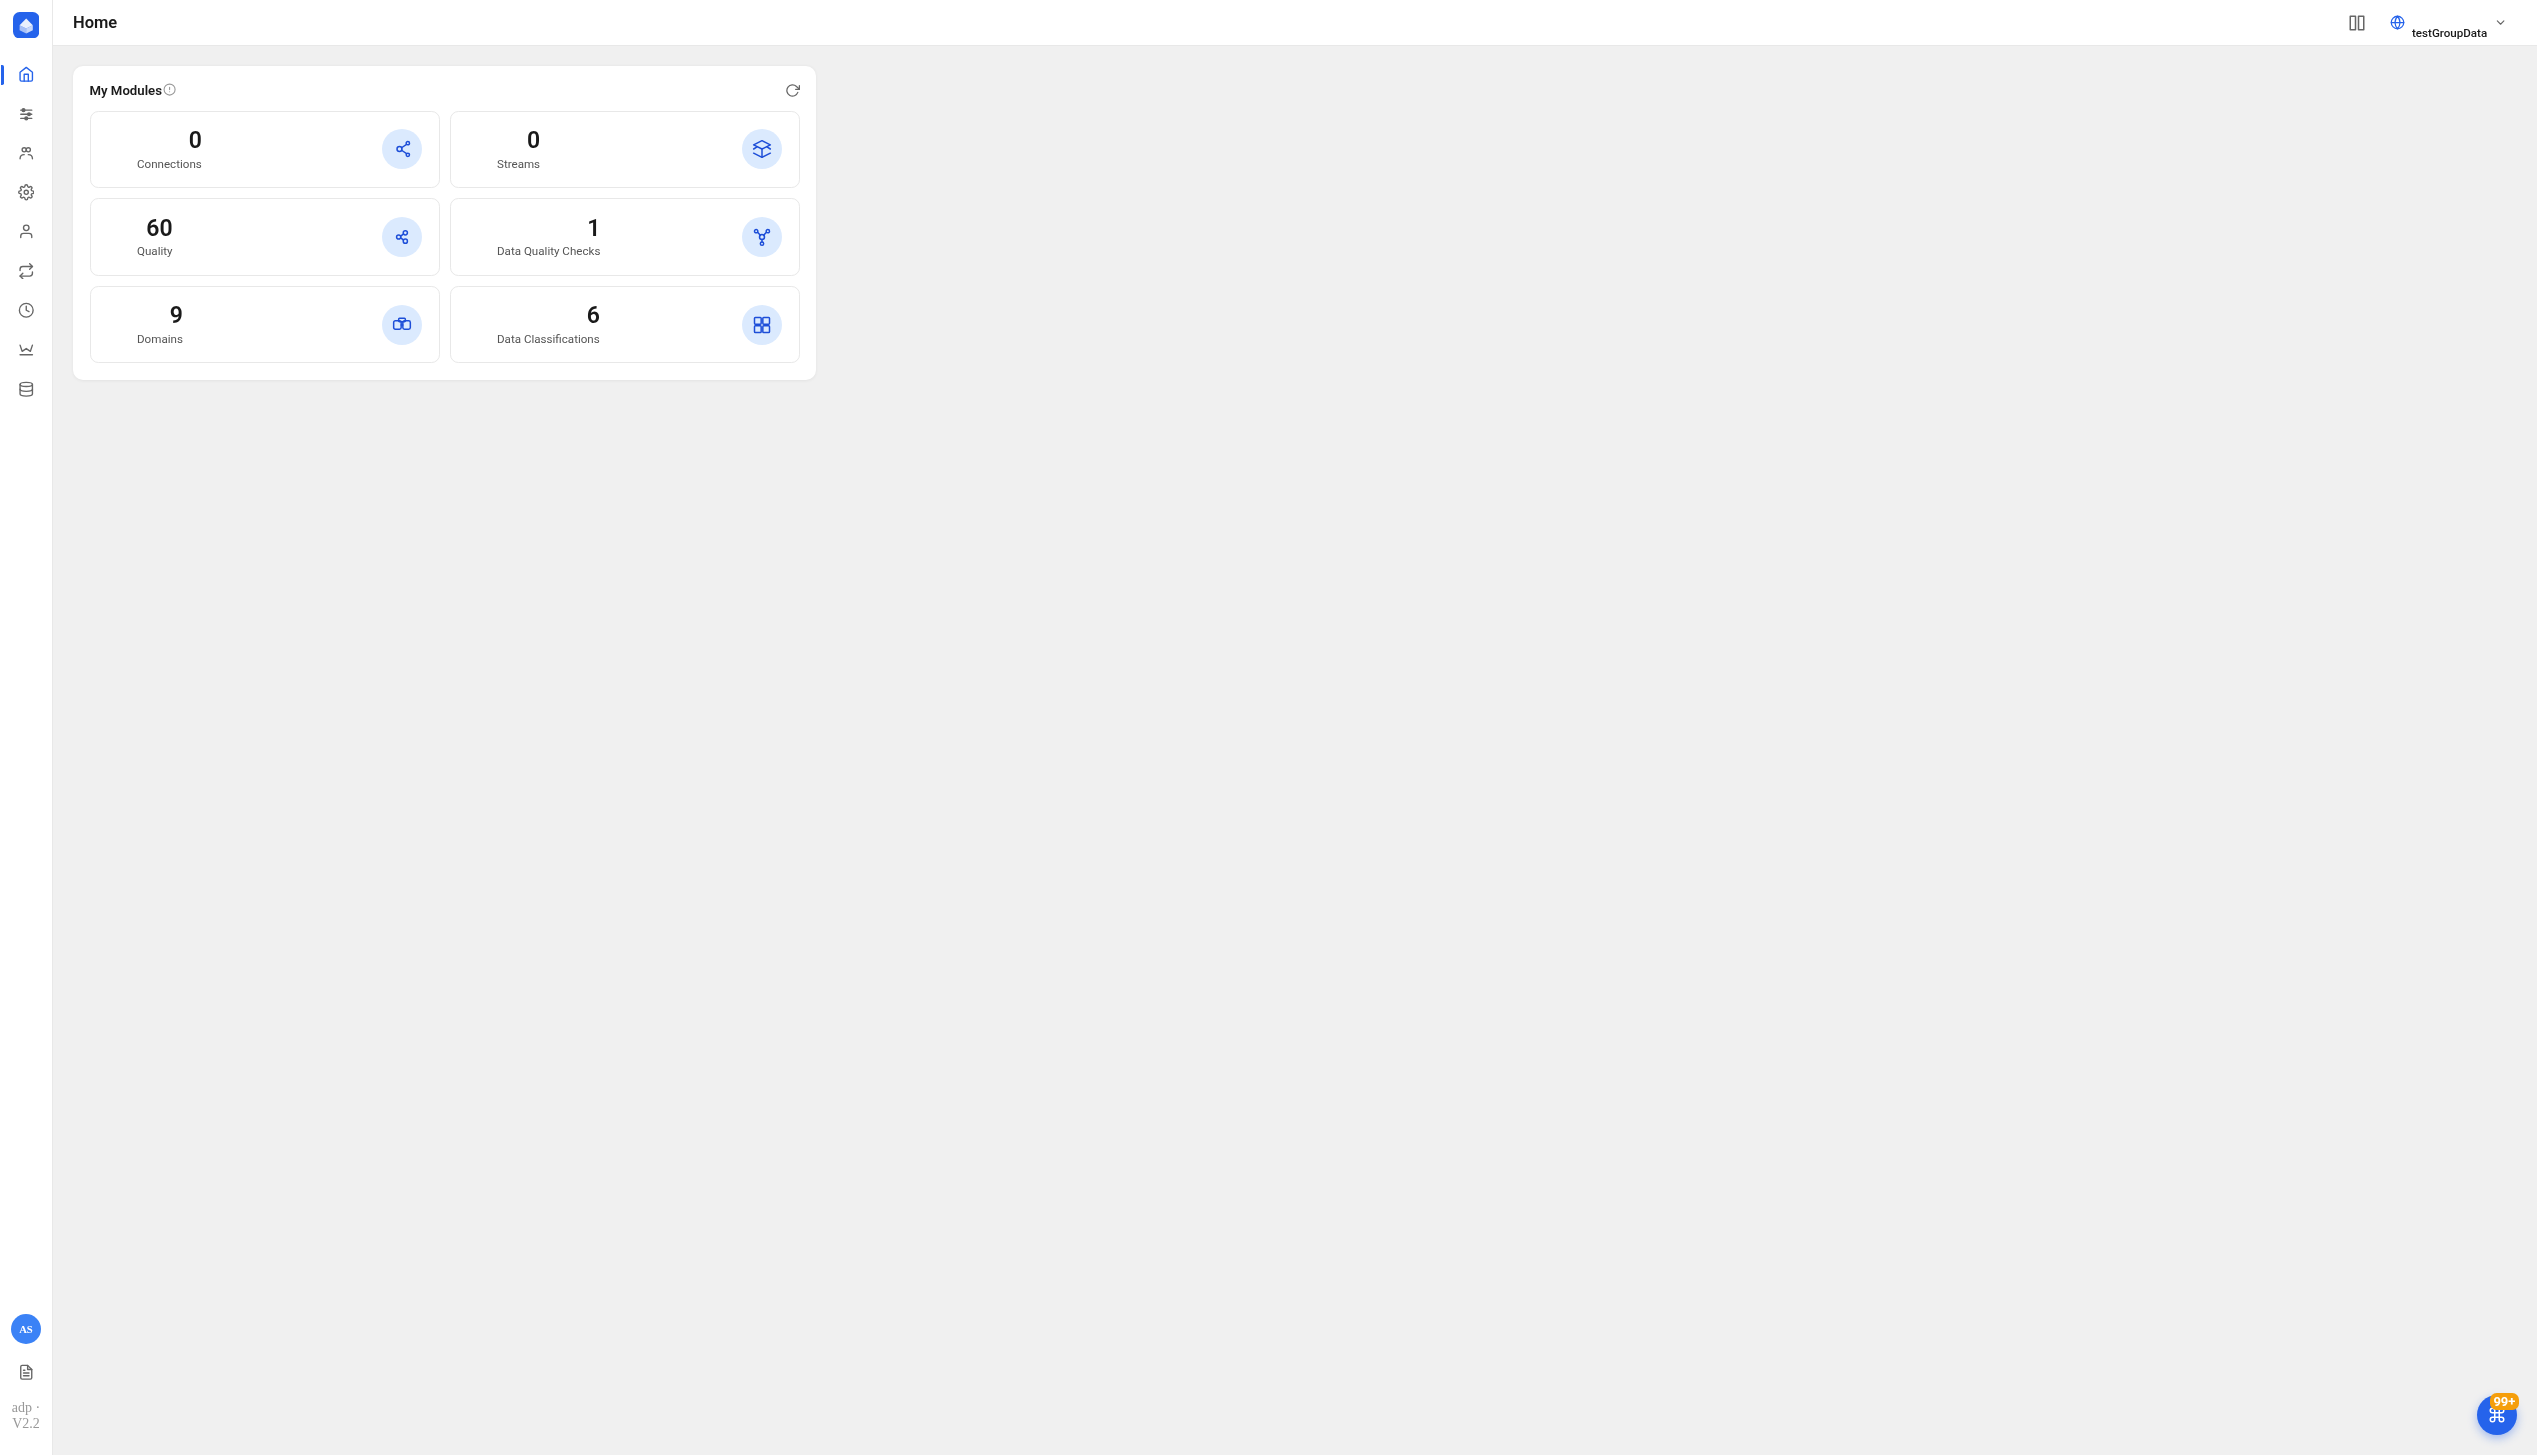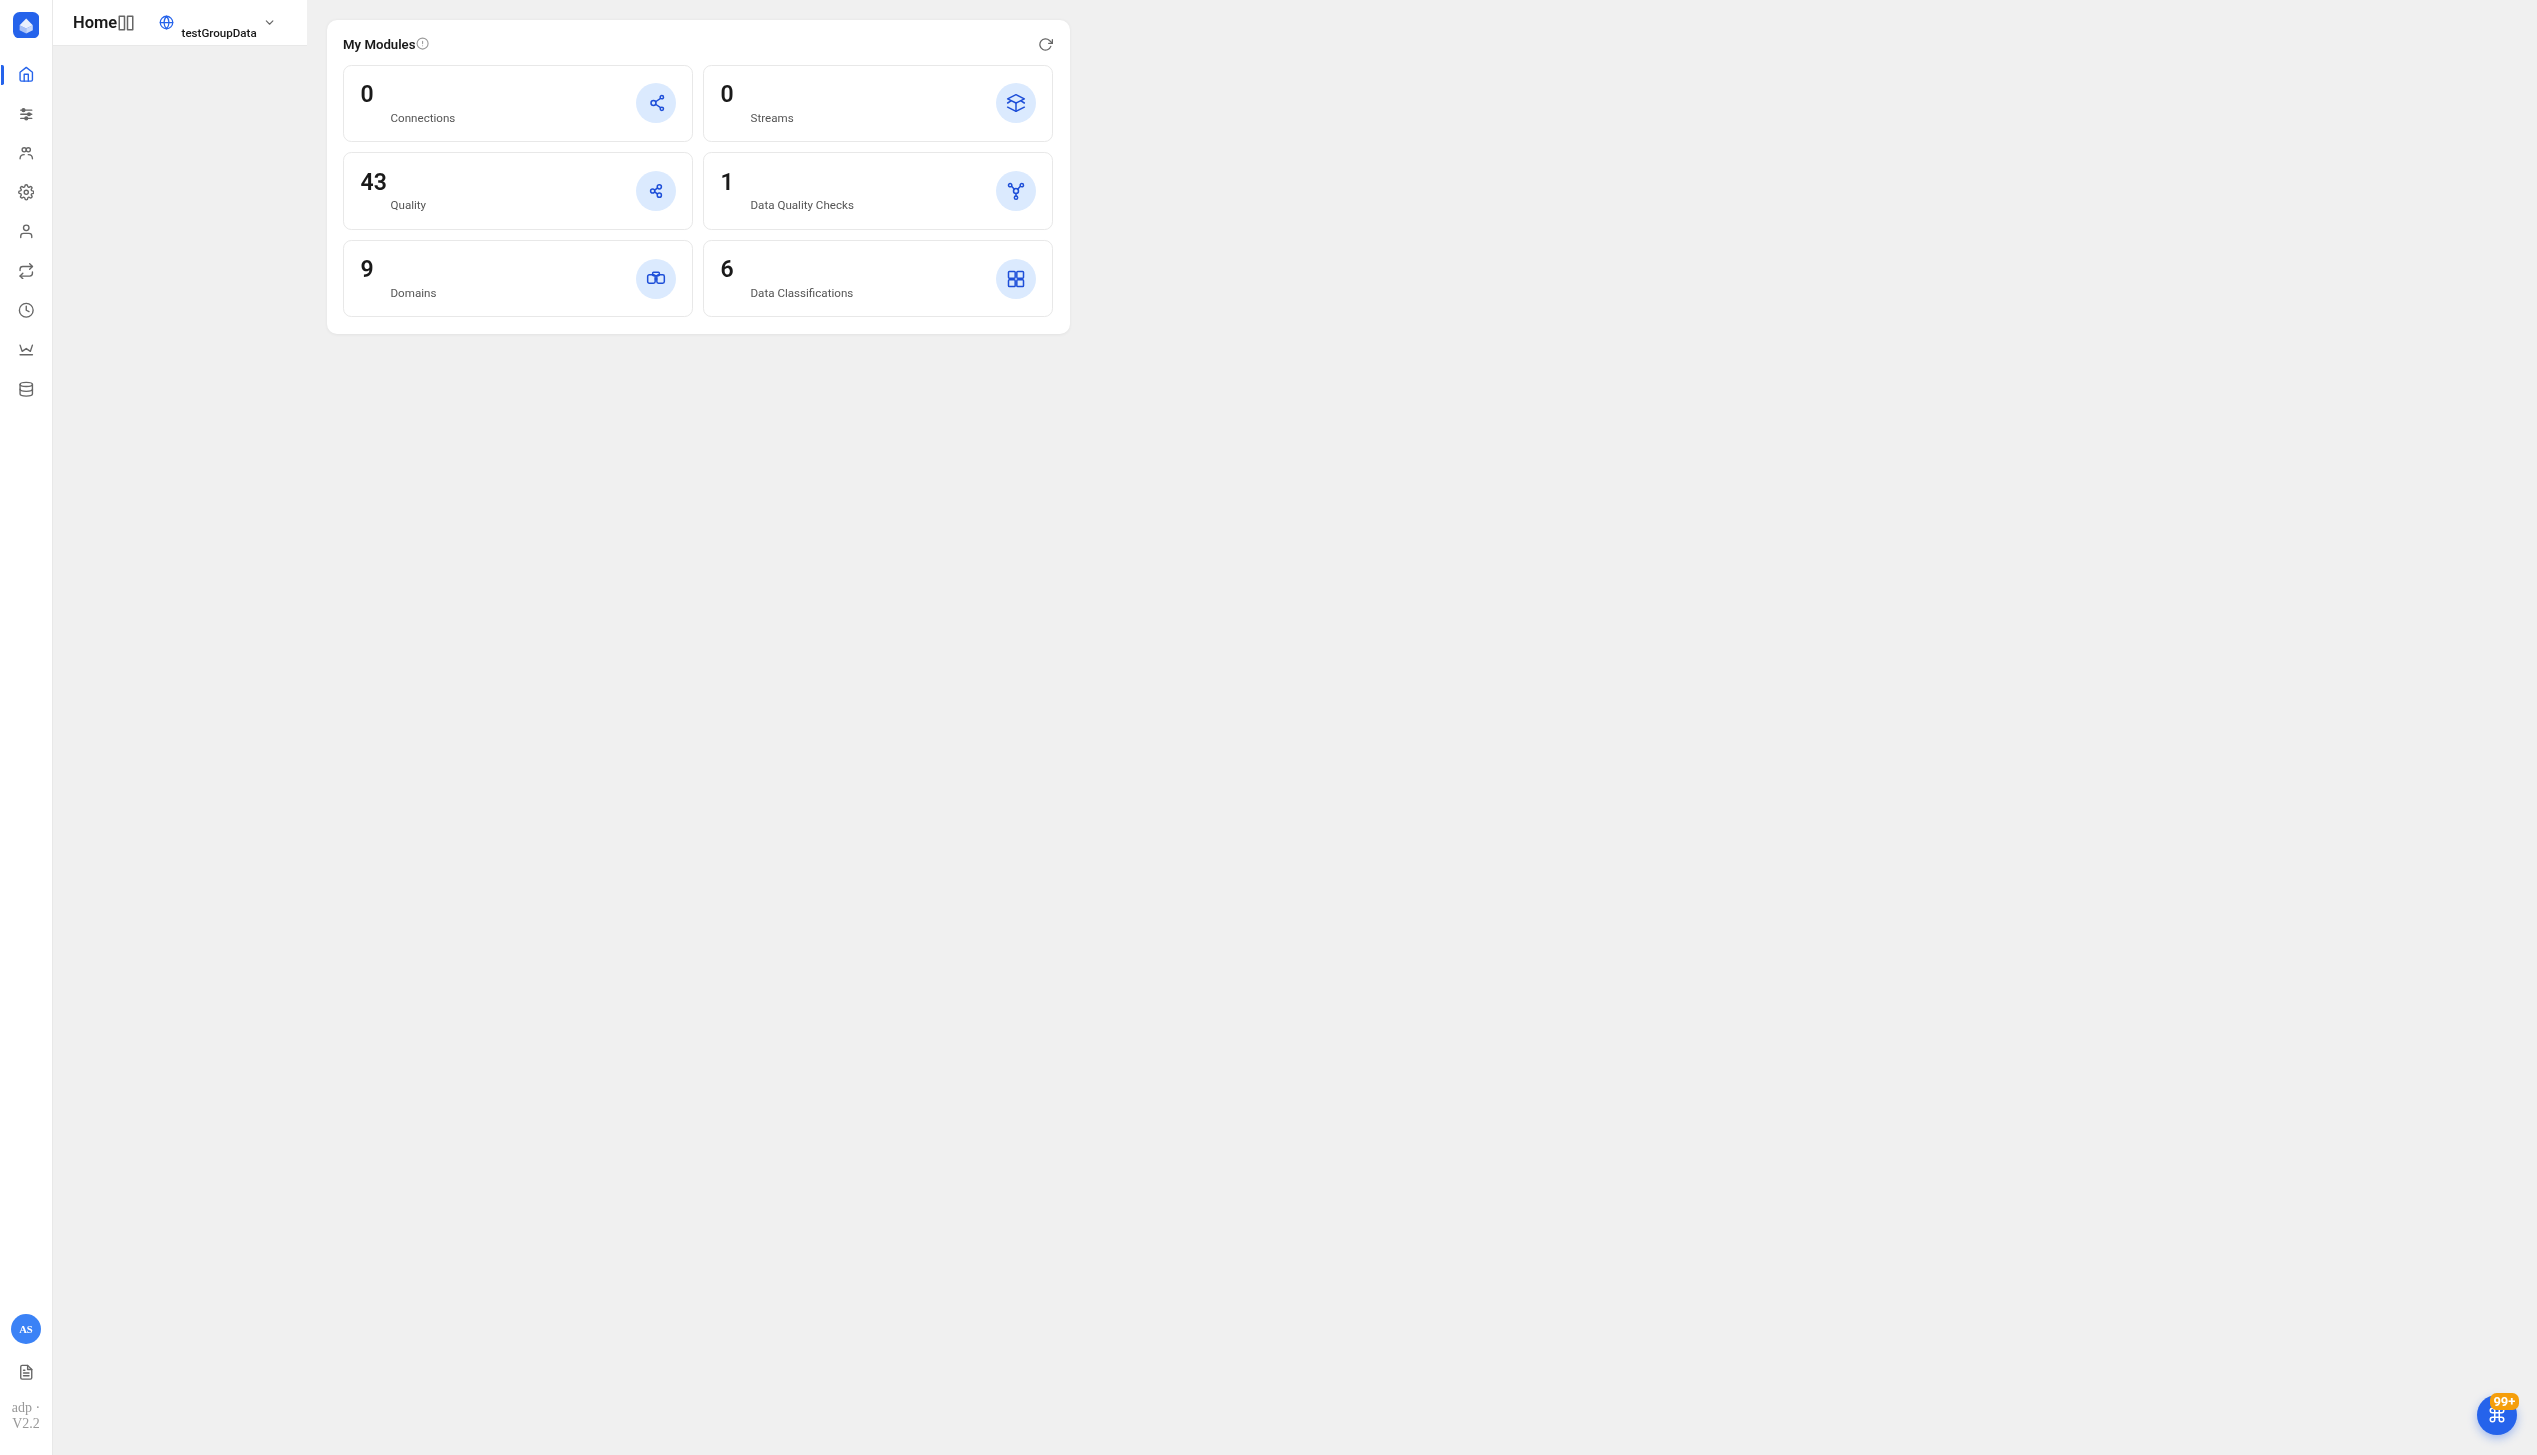--- a/index.html
+++ b/index.html
@@ -90,21 +90,23 @@
     .version-text {
       font-size: 14px;
       color: #999;
       text-align: center;
     }
 
     
     .main {
       flex: 1;
       display: flex;
+      flex-direction: column;
       overflow: hidden;
+      text-align: right;
     }
 
     
     .header {
       height: 46px;
       background: #ffffff;
       border-bottom: 0.8px solid #e8e8e8;
       display: flex;
       align-items: center;
       justify-content: space-between;
@@ -459,21 +461,21 @@
               <polyline points="2 17 12 22 22 17"></polyline>
               <line x1="12" y1="12" x2="12" y2="22"></line>
               <path d="M6 9.5 L2 12"></path>
               <path d="M18 9.5 L22 12"></path>
             </svg>
           </div>
         </div>
 
         <div class="module-card">
           <div class="module-info">
-            <span class="module-count">43</span>
+            <span class="module-count">60</span>
             <span class="module-label">Quality</span>
           </div>
           <div class="module-icon-wrap">
             <svg width="20" height="20" viewBox="0 0 24 24" fill="none" stroke="currentColor" stroke-width="1.8" stroke-linecap="round" stroke-linejoin="round">
               <circle cx="8" cy="12" r="2.5"></circle>
               <circle cx="16" cy="7" r="2.5"></circle>
               <circle cx="16" cy="17" r="2.5"></circle>
               <line x1="10.5" y1="11" x2="13.5" y2="8.5"></line>
               <line x1="10.5" y1="13" x2="13.5" y2="15.5"></line>
             </svg>

